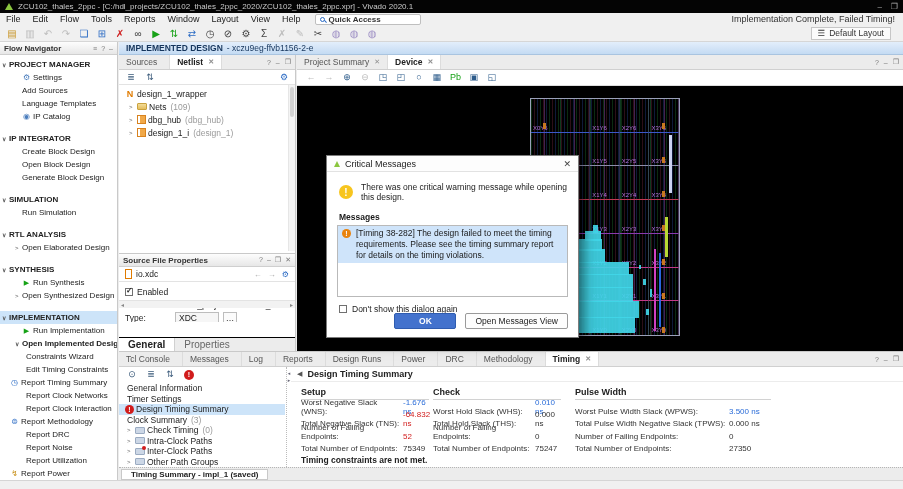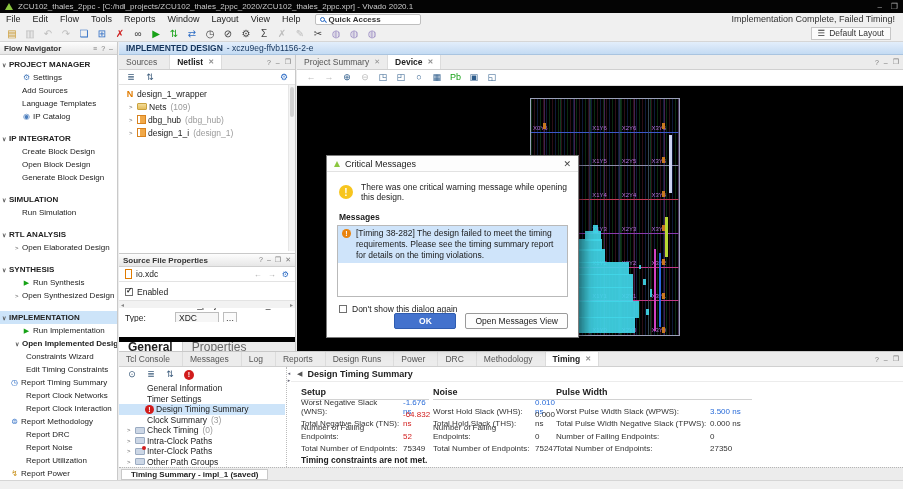--- a/index.html
+++ b/index.html
@@ -87,21 +87,21 @@
   .props-file-btns{margin-left:auto;display:flex;gap:6px;color:#a9a9a9;font-size:8px;align-items:center}
   .props-body{position:relative;height:40px;overflow:hidden;padding:3px 6px;font-size:8.5px}
   .prow{height:13px;display:flex;align-items:center;gap:4px;white-space:nowrap}
   .cbx{width:8px;height:8px;border:1px solid #707070;background:#fff;position:relative;flex:0 0 auto}
   .cbx.checked::after{content:"✓";position:absolute;top:-3px;left:0;font-size:8px;color:#222;font-weight:bold}
   .plabel{width:46px;color:#222;flex:0 0 auto}
   .pval{overflow:hidden;text-overflow:clip;white-space:nowrap}
   .type-box{width:44px;height:11px;border:1px solid #bdbdbd;background:#f6f6f6;padding:0 3px;display:flex;align-items:center}
   .dots-btn{width:14px;height:11px;border:1px solid #bdbdbd;background:#fbfbfb;display:flex;align-items:center;justify-content:center}
   .props-hscroll{position:absolute;left:0;right:0;bottom:14px;height:8px;background:#f2f2f2;border-top:1px solid #e3e3e3;display:flex;justify-content:space-between;align-items:center;font-size:6px;color:#888;padding:0 2px}
-  .props-foot{position:absolute;left:0;right:0;bottom:0;height:14px;background:#ececec;border-top:5px solid #000000;display:flex;font-size:12px}
+  .props-foot{position:absolute;left:0;right:0;bottom:0;height:14px;background:#ececec;border-top:1px solid #000000;display:flex;font-size:10px}
   .pftab{padding:0 9px;display:flex;align-items:center;color:#666}
   .pftab.active{background:#fff;font-weight:bold;color:#222;border-right:1px solid #d0d0d0}
 
   
   .device-panel{position:absolute;left:297px;top:55px;right:0;height:296px;background:#fff}
   .dev-toolbar{height:16px;display:flex;align-items:center;gap:8px;padding:0 9px;font-size:9px;color:#2c5b8a;border-bottom:1px solid #ddd}
   .dev-canvas{position:absolute;left:0;top:31px;right:0;bottom:0;background:#000;overflow:hidden}
   .die{position:absolute;left:233px;top:12px;width:150px;height:238px;border:1px solid #9aa0b8;background:
       repeating-linear-gradient(90deg,transparent 0 13px,rgba(124,62,142,.55) 13px 14px,transparent 14px 29px,rgba(32,112,62,.5) 29px 30px),
       repeating-linear-gradient(90deg,rgba(12,46,18,.95) 0 1px,transparent 1px 3px,rgba(46,16,26,.95) 3px 4px,transparent 4px 6px,rgba(16,28,60,.95) 6px 7px,transparent 7px 9px),#000}
@@ -136,39 +136,39 @@
   .dlg-check{display:flex;gap:5px;align-items:center;padding:7px 0 0 12px;font-size:8.5px;color:#222}
   .dlg-buttons{position:absolute;right:10px;bottom:8px;display:flex;gap:9px}
   .btn-ok{width:62px;height:16px;background:#4372cd;color:#fff;font-size:8.5px;font-weight:bold;display:flex;align-items:center;justify-content:center;border:1px solid #2f5cb0;border-radius:2px}
   .btn-omv{height:16px;padding:0 9px;background:#fdfdfd;border:1px solid #9a9a9a;border-radius:2px;font-size:8.5px;display:flex;align-items:center;color:#222}
 
   
   .bottom-panel{position:absolute;left:119px;top:351px;right:0;height:129px;background:#fff;border-top:1px solid #c9c9c9}
   .bp-body{position:absolute;left:0;right:0;top:15px;bottom:13px;overflow:hidden}
   .bp-toolbar{position:absolute;left:0;top:0;width:166px;height:15px;display:flex;gap:9px;align-items:center;padding:0 8px;font-size:9px;color:#3a5a7a}
   .bp-tree{position:absolute;left:0;top:16px;bottom:0;width:166px;font-size:8.5px;overflow:hidden;color:#222}
-  .bt-row{height:10.5px;display:flex;align-items:center;gap:2px;white-space:nowrap;padding-left:24px}
+  .bt-row{height:10.5px;display:flex;align-items:center;gap:2px;white-space:nowrap;padding-left:4px}
   .bt-row.sel{background:#cde4f9}
   .bt-row.fold{padding-left:8px}
   .bt-caret{display:inline-block;width:6px;color:#666;font-size:6px;flex:0 0 auto}
   .bt-row.plain .bt-caret{width:0}
   .bt-ic{display:inline-flex;justify-content:center;align-items:center;flex:0 0 auto}
   .ic-err{width:9px;height:9px;border-radius:50%;background:#d11c1c;position:relative}
   .ic-err::after{content:"!";position:absolute;left:0;top:0;width:9px;text-align:center;color:#fff;font-size:7px;font-weight:bold;line-height:9px}
   .ic-tfolder,.ic-tfolderr{width:10px;height:7px;background:#ccd7e6;border:1px solid #9aabc2;border-radius:1px;position:relative}
   .ic-tfolderr::after{content:"";position:absolute;right:-2px;top:-3px;width:4px;height:4px;background:#d11c1c;border-radius:50%}
   .bp-splitter{position:absolute;left:167px;top:0;bottom:0;width:5px;border-left:1px dotted #bbb;display:flex;flex-direction:column;align-items:center;gap:1px;padding-top:3px;color:#667;font-size:5px}
   .bp-right{position:absolute;left:172px;top:0;right:0;bottom:0}
   .bp-header{height:15px;display:flex;align-items:center;gap:5px;font-size:9px;font-weight:bold;color:#222;padding:0 6px;border-bottom:1px solid #ececec}
   .bp-header .arrow{font-size:7px;color:#555;font-weight:normal}
   .bp-cols{position:absolute;left:0;right:0;top:20px;height:64px}
   .tcol{position:absolute;top:0}
   .col-setup{left:10px;width:128px}
   .col-hold{left:142px;width:128px}
-  .col-pw{left:265px;width:196px}
+  .col-pw{left:284px;width:196px}
   .tcol-title{font-size:9px;font-weight:bold;border-bottom:1px solid #d2d2d2;padding-bottom:2px;margin-bottom:3px;color:#222}
   .trow{display:flex;height:12.5px;align-items:flex-end;font-size:8px;color:#333}
   .tlabel{width:100px;flex:0 0 auto}
   .col-pw .tlabel{width:152px}
   .tvalue{padding-left:2px;color:#333}
   .trow.v-blue .tvalue{color:#2a6cd8}
   .trow.v-red .tvalue{color:#d11c1c}
   .bp-note{position:absolute;left:10px;top:88px;font-size:8.5px;font-weight:bold;color:#222}
   .bp-doctab{position:absolute;left:0;right:0;bottom:0;height:13px;background:#ececec;border-top:1px dotted #b5b5b5;display:flex;align-items:center;font-size:8px}
   .doctab{background:#fff;border:1px solid #c9c9c9;padding:0 9px;display:flex;align-items:center;font-weight:bold;color:#222;margin-left:2px;margin-top:1px}
@@ -777,21 +777,21 @@
                 <span class="tlabel">Number of Failing Endpoints:</span>
                 <span class="tvalue">52</span>
               </div>
                 <div class="trow">
                 <span class="tlabel">Total Number of Endpoints:</span>
                 <span class="tvalue">75349</span>
               </div>
               </div>
           </div>
           <div class="tcol col-hold">
-            <div class="tcol-title">Noise</div>
+            <div class="tcol-title">Check</div>
             <div>
                 <div class="trow v-blue">
                 <span class="tlabel">Worst Hold Slack (WHS):</span>
                 <span class="tvalue">0.010 ns</span>
               </div>
                 <div class="trow">
                 <span class="tlabel">Total Hold Slack (THS):</span>
                 <span class="tvalue">0.000 ns</span>
               </div>
                 <div class="trow">

